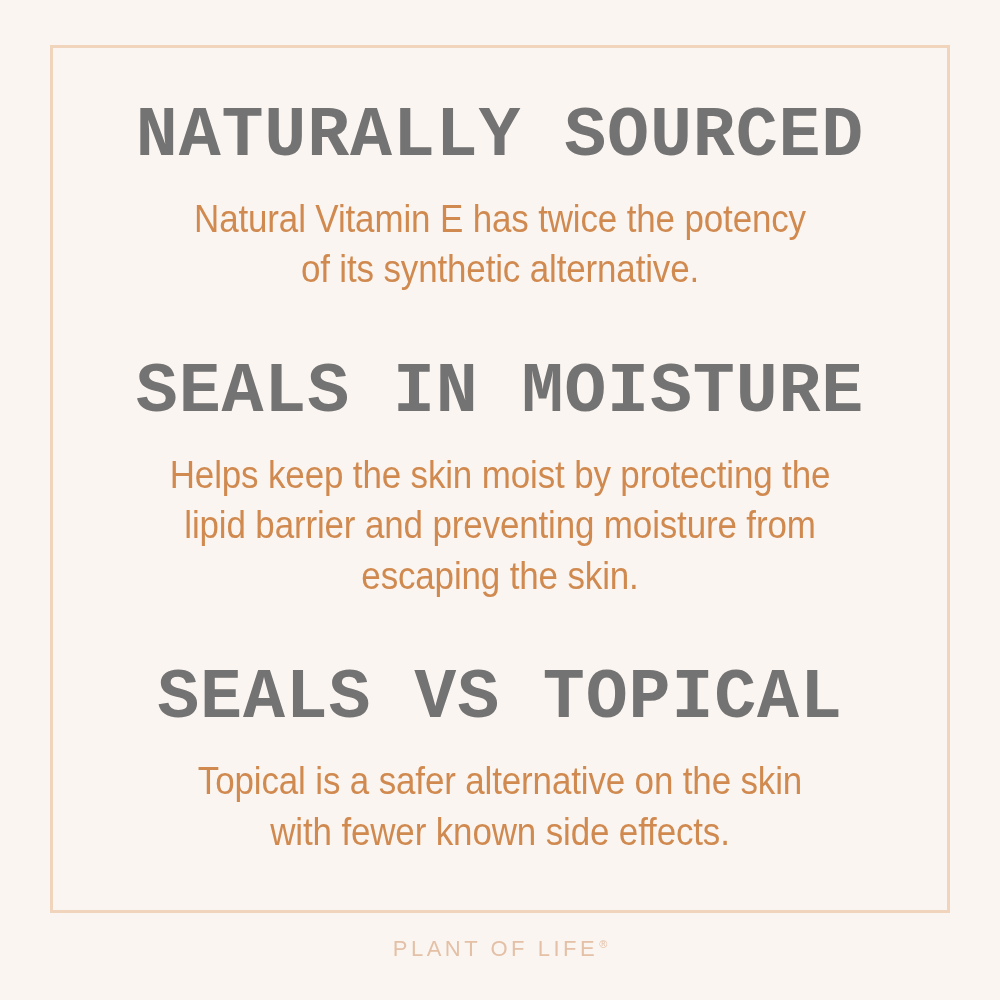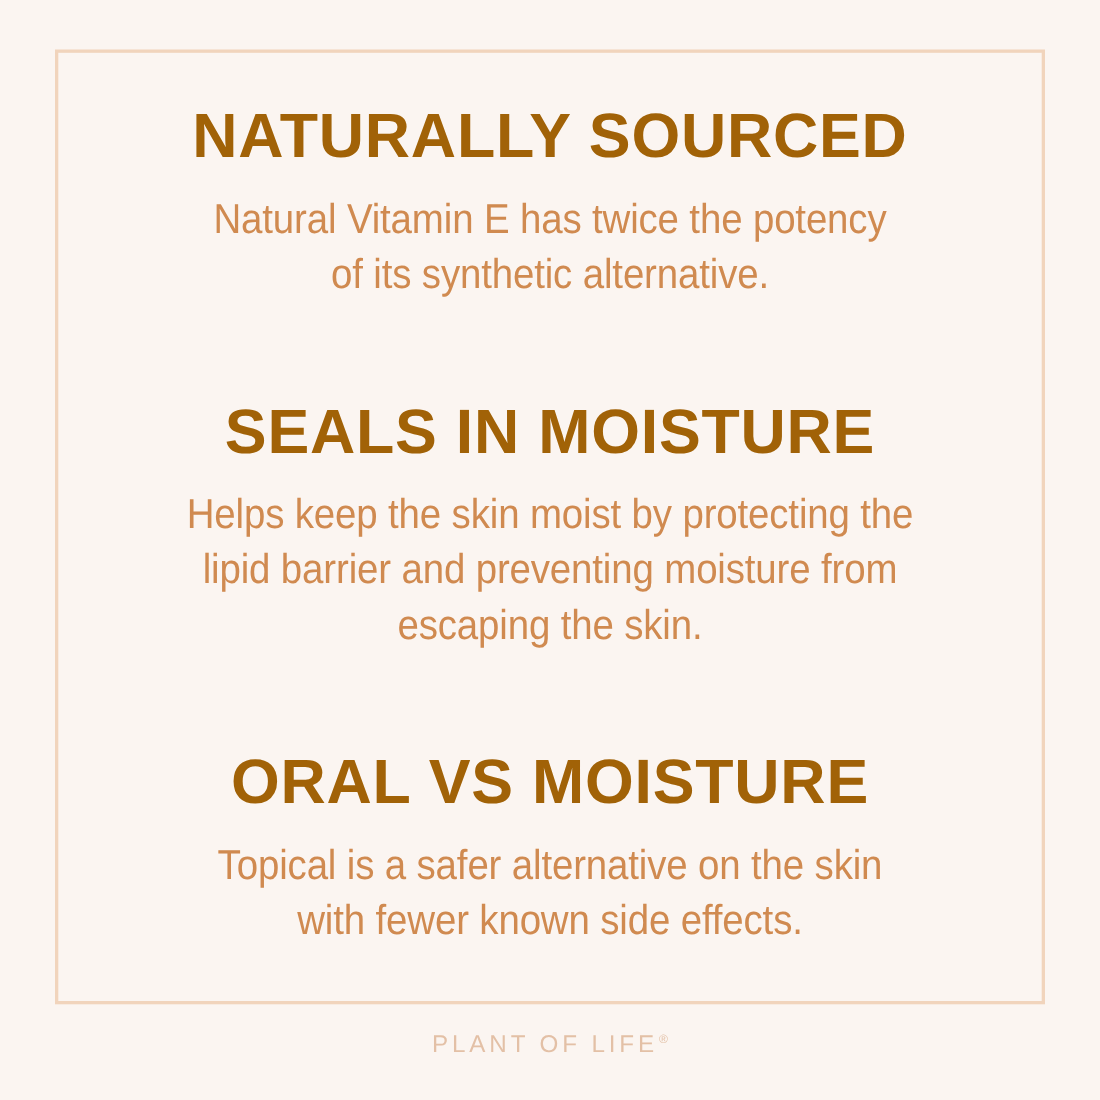--- a/index.html
+++ b/index.html
@@ -52,30 +52,30 @@
     align-items: center;
     padding: 0 40px;
   }
 
   .section {
     width: 100%;
     text-align: center;
   }
 
   .section + .section {
-    margin-top: 88px;
+    margin-top: 62px;
   }
 
   .section-heading {
-    font-family: Liberation Sans, sans-serif;
+    font-family: Liberation Mono, monospace;
     font-weight: 700;
-    font-size: 57px;
+    font-size: 70px;
     line-height: 1.04;
     letter-spacing: 0.012em;
-    color: #a16207;
+    color: #737373;
     margin: 0 0 20px 0;
     white-space: nowrap;
   }
 
   .section-body {
     font-family: "Liberation Sans", sans-serif;
     font-weight: 400;
     font-size: 38px;
     line-height: 1.33;
     letter-spacing: -0.004em;
@@ -137,21 +137,21 @@
     <div class="section">
       <h2 class="section-heading">SEALS IN MOISTURE</h2>
       <p class="section-body">
         <span class="line">Helps keep the skin moist by protecting the</span>
         <span class="line">lipid barrier and preventing moisture from</span>
         <span class="line">escaping the skin.</span>
       </p>
     </div>
 
     <div class="section">
-      <h2 class="section-heading">ORAL VS MOISTURE</h2>
+      <h2 class="section-heading">SEALS VS TOPICAL</h2>
       <p class="section-body">
         <span class="line">Topical is a safer alternative on the skin</span>
         <span class="line">with fewer known side effects.</span>
       </p>
     </div>
 
   </div>
 
   <div class="brand">
     <span class="brand-name">PLANT OF LIFE</span><span class="reg-mark">®</span>

